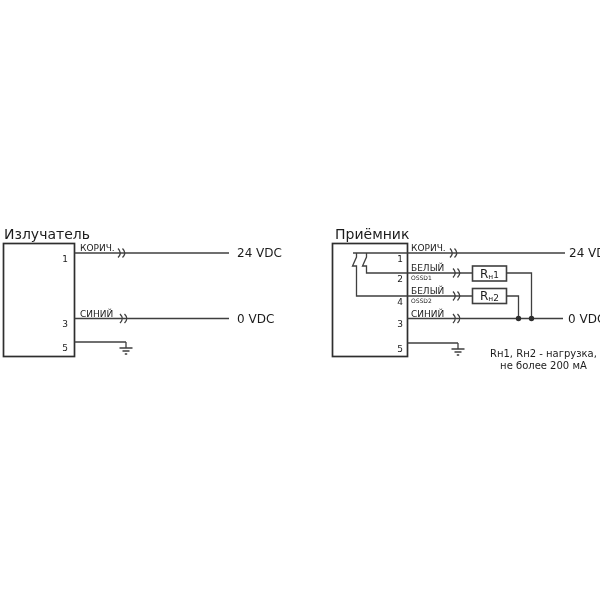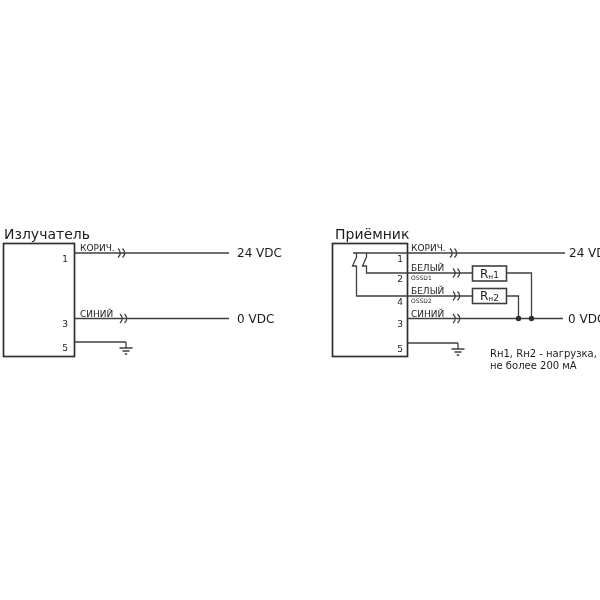--- a/index.html
+++ b/index.html
@@ -6,21 +6,21 @@
   body{width:600px;height:600px;font-family:"DejaVu Sans","Liberation Sans",sans-serif;}
   .canvas{position:relative;width:600px;height:600px;background:#fff;overflow:hidden;}
   svg.wiring{position:absolute;left:0;top:0;}
   .t{position:absolute;color:#1c1c1c;white-space:nowrap;line-height:1;}
   .title{font-size:14px;}
   .wirelabel{font-size:9px;}
   .sublabel{font-size:6px;}
   .rail{font-size:12px;}
   .pin{font-size:9px;width:28px;text-align:right;}
   .note{font-size:10px;line-height:12px;}
-  .note span{display:block;}
+  .note span{display:block;text-align:center;}
   .loadlabel{position:absolute;display:flex;align-items:center;justify-content:center;color:#1c1c1c;}
   .load-r{font-size:12px;line-height:1;}
   .load-sub{font-size:7.5px;line-height:1;transform:translateY(2.5px);}
   .load-num{font-size:9px;line-height:1;transform:translateY(1.5px);}
 </style>
 </head>
 <body>
 
 <div class="canvas">
 

